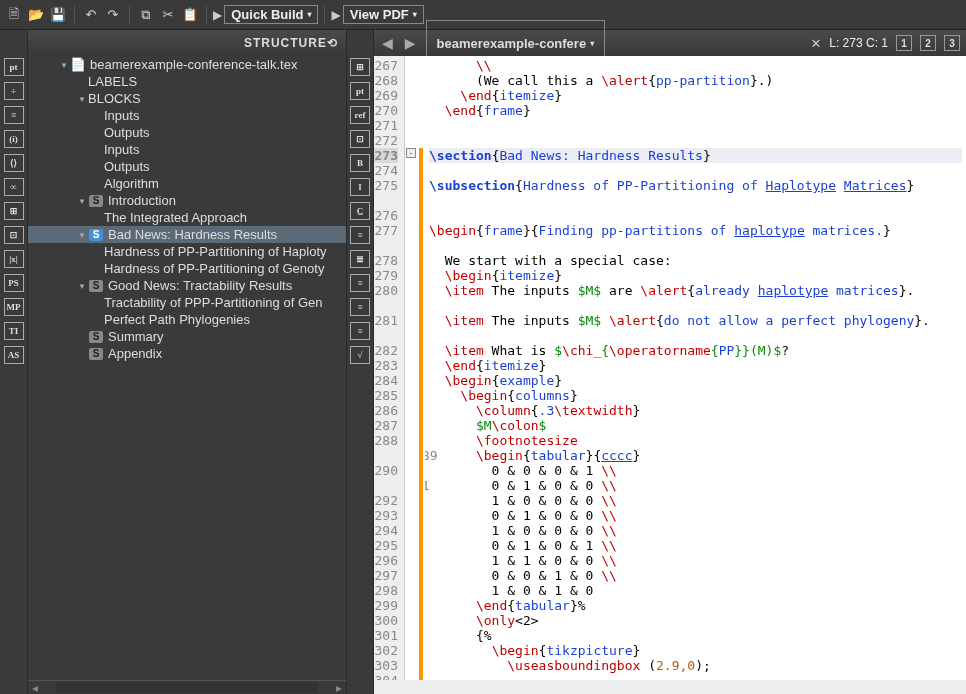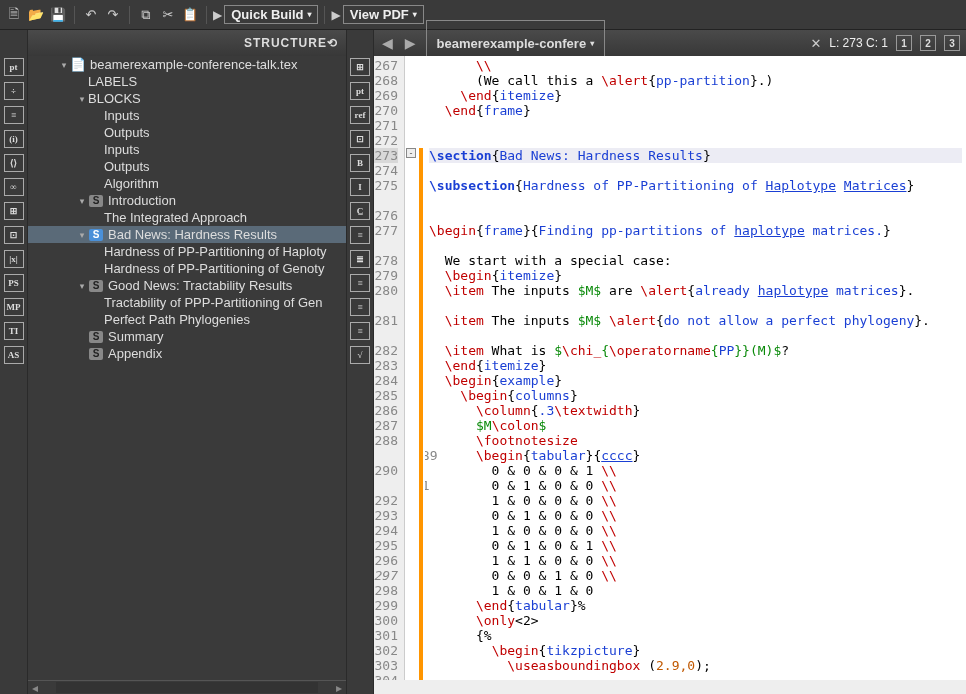--- a/index.html
+++ b/index.html
@@ -43,21 +43,21 @@
   .filepick { flex: 0 0 auto; border: 1px solid #888; padding: 15px 10px; font-size: 13px; font-weight: bold; cursor: pointer; display: flex; align-items: center; gap: 4px; }
   .spacer { flex: 1; }
   .close { color: #ccc; cursor: pointer; font-size: 13px; }
   .cursor { font-size: 12px; color: #eee; }
   .panebtn { width: 16px; height: 16px; border: 1px solid #999; color: #ddd; font-size: 10px; font-weight: bold; display: flex; align-items: center; justify-content: center; cursor: pointer; }
   
   .editor { flex: 1; display: flex; background: #fff; overflow: hidden; }
   .fold-gutter { width: 14px; background: #fff; position: relative; }
   .foldbox { position: absolute; left: 1px; width: 10px; height: 10px; border: 1px solid #888; background: #eee; font-size: 9px; line-height: 8px; text-align: center; color: #555; }
   .gutter { width: 31px; background: #eee; color: #888; text-align: right; padding-right: 6px; font-family: monospace; font-size: 13px; line-height: 15px; padding-top: 2px; border-right: 1px solid #ccc; }
-  .gutter .cur { background: #d8d8d8; font-weight: normal; }
+  .gutter .cur { background: #d8d8d8; font-weight: bold; }
   .change-gutter { width: 6px; background: #fff; position: relative; }
   .change-mark { position: absolute; left: 0; width: 4px; background: #ff9500; }
   .code { flex: 1; font-family: monospace; font-size: 13px; line-height: 15px; padding: 2px 4px; color: #000; white-space: pre; overflow: hidden; }
   .code .cl { height: 15px; }
   .code .cl.cur { background: #ececf4; }
   .kw { color: #1a3fd4; font-weight: bold; } 
   .cmd { color: #c00000; } 
   .grp { color: #1a3fd4; } 
   .math { color: #0a8a0a; }
   .und { text-decoration: underline; }
@@ -268,21 +268,21 @@
           <div style="height: 15px;">287</div>
           <div style="height: 15px;">288</div>
           <div style="height: 15px; margin-left: 40px;">289</div>
           <div style="height: 15px;">290</div>
           <div style="height: 15px; margin-left: 32px;">291</div>
           <div style="height: 15px;">292</div>
           <div style="height: 15px;">293</div>
           <div style="height: 15px;">294</div>
           <div style="height: 15px;">295</div>
           <div style="height: 15px;">296</div>
-          <div style="height: 15px; font-style: italic;">297</div>
+          <div style="height: 15px;">297</div>
           <div style="height: 15px;">298</div>
           <div style="height: 15px;">299</div>
           <div style="height: 15px;">300</div>
           <div style="height: 15px;">301</div>
           <div style="height: 15px;">302</div>
           <div style="height: 15px;">303</div>
           <div style="height: 15px;">304</div>
         </div>
       <div class="fold-gutter" id="foldg">
           <div class="foldbox" style="top: 92px;">-</div>

